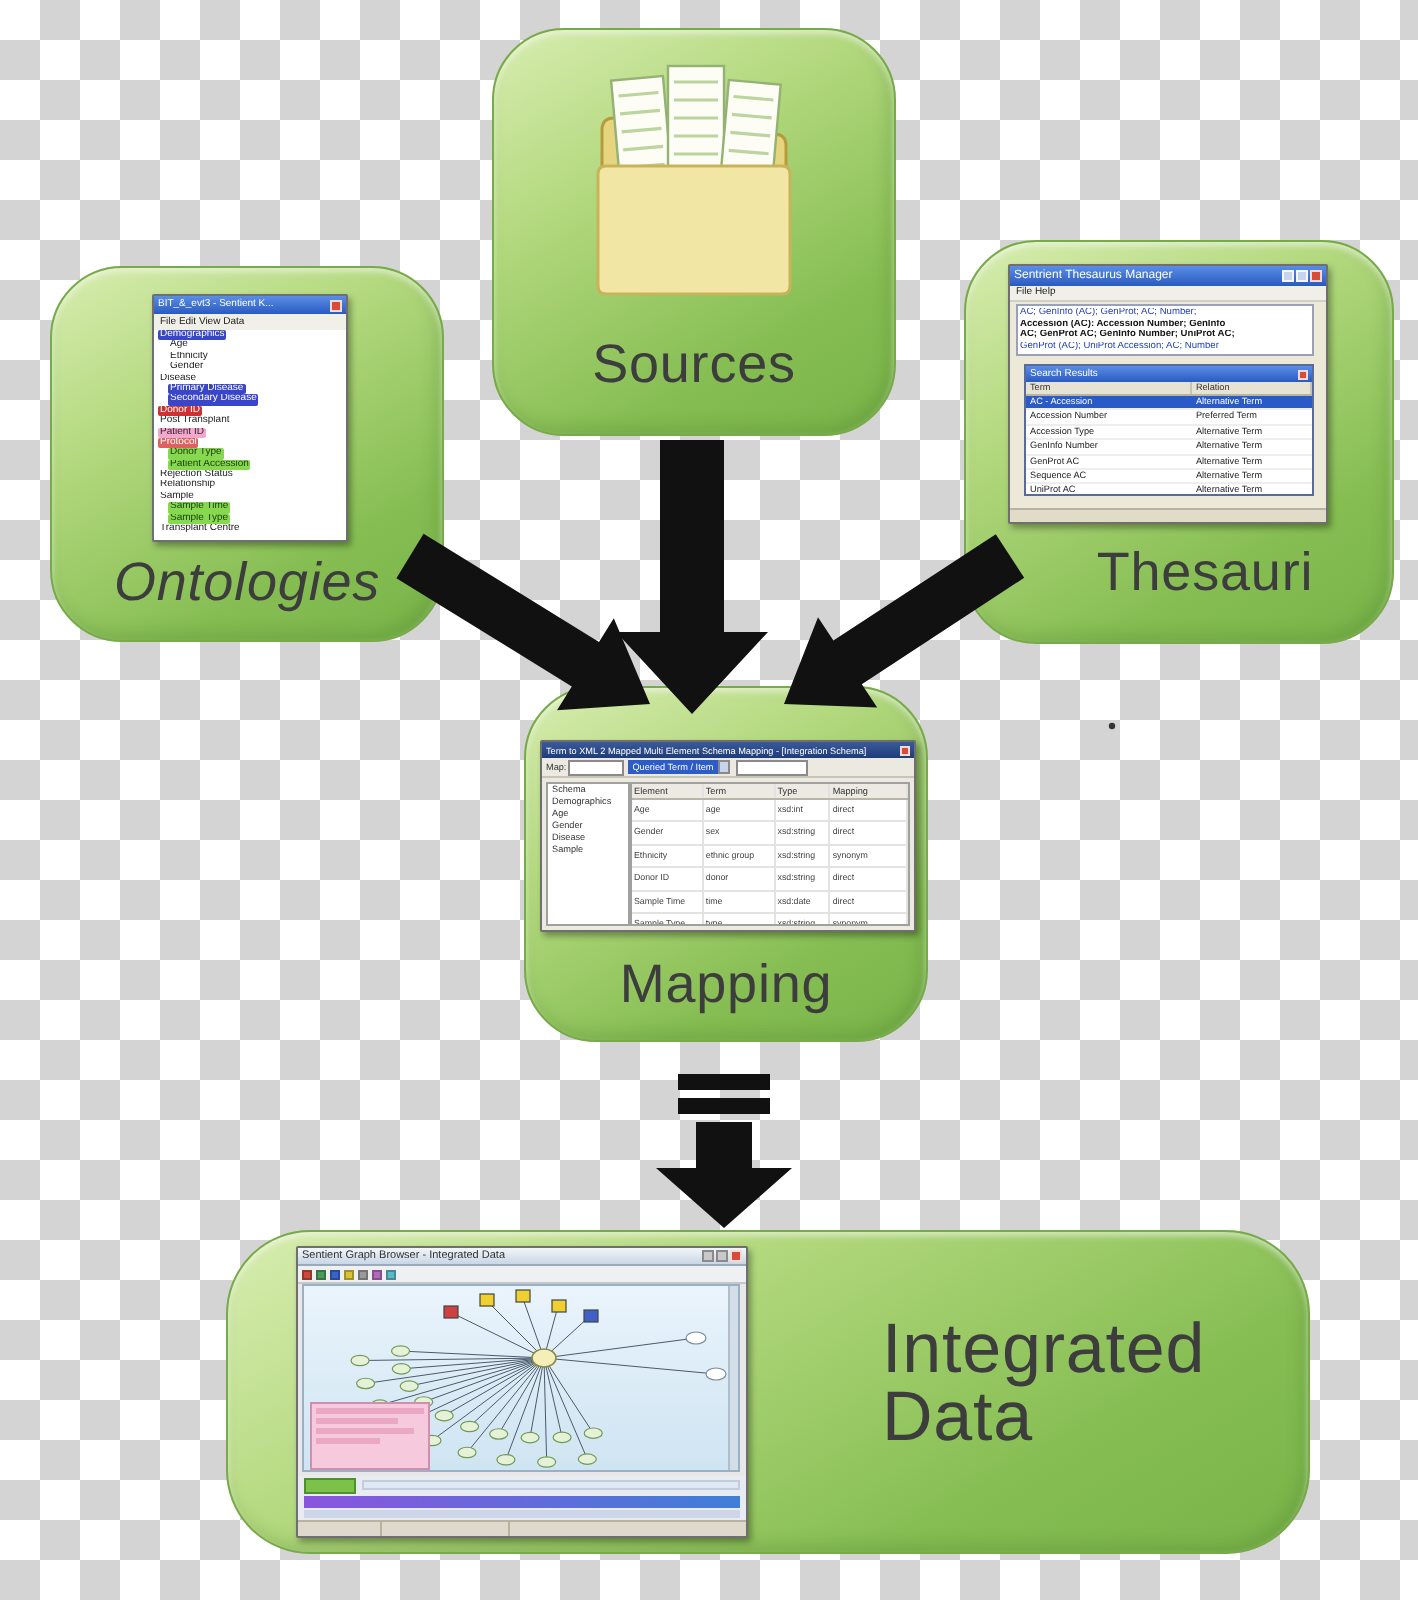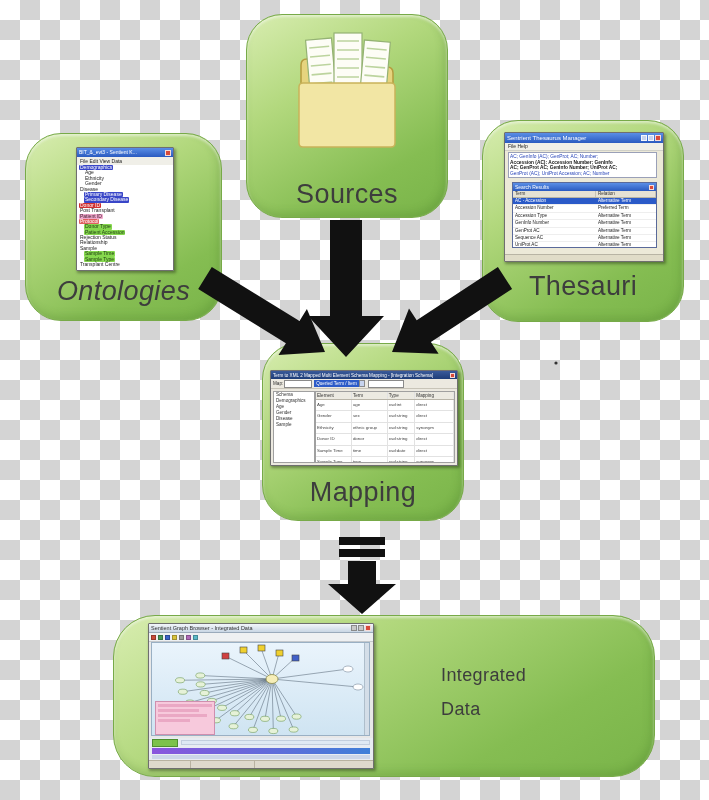--- a/index.html
+++ b/index.html
@@ -14,21 +14,21 @@
     background-position:0 0,20px 20px;
   }
   .arrows{position:absolute;left:0;top:0;z-index:3;}
   .gbox{
     position:absolute;border-radius:36px;z-index:2;
     background:linear-gradient(150deg,#d8edb0 0%,#b2d87d 35%,#85bd52 75%,#79b449 100%);
     border:1px solid #77aa48;
     box-shadow:inset 0 2px 3px rgba(255,255,255,.55), inset -3px -4px 8px rgba(60,110,30,.22);
   }
   .glabel{position:absolute;width:100%;text-align:center;font-size:27px;color:#3d3d3d;letter-spacing:.4px;}
-  .glabel2{position:absolute;font-size:18px;color:#3d3d3d;line-height:34px;letter-spacing:.4px;text-align:left;}
+  .glabel2{position:absolute;font-size:35px;color:#3d3d3d;line-height:34px;letter-spacing:.4px;text-align:left;}
 
   
   .win{position:absolute;background:#fff;border:1px solid #6f6f6f;box-shadow:1.5px 2px 3px rgba(0,0,0,.35);overflow:hidden;border-radius:1px;}
   .tbar{height:10px;background:linear-gradient(#5a8ee6,#2a5ac0);display:flex;align-items:center;padding:0 2px;box-sizing:border-box;}
   .tbar.small{height:9px;}
   .tbar .ttxt{color:#fff;font-size:6px;line-height:9px;white-space:nowrap;overflow:hidden;flex:1;}
   .wbtn{width:6px;height:6px;margin-left:1px;flex:none;border:1px solid rgba(255,255,255,.8);box-sizing:border-box;}
   .wbtn.close{background:#d84a3a;}
   .wbtn.plain{background:#c8d4ee;}
   .wbtn.gray{background:#c9c9c9;border-color:#8a8a8a;}
@@ -111,21 +111,21 @@
       <g>
         <rect x="43" y="4" width="28" height="90" fill="#fdfdf6" stroke="#94b273" stroke-width="1.2"></rect>
         <path d="M46 12 h22 M46 21 h22 M46 30 h22 M46 39 h22 M46 48 h22 M46 57 h22 M46 66 h22 M46 75 h22" stroke="#bcd49e" stroke-width="1.6" fill="none"></path>
       </g>
       <g transform="rotate(5 83 51)">
         <rect x="70" y="12" width="26" height="80" fill="#fdfdf6" stroke="#94b273" stroke-width="1.2"></rect>
         <path d="M73 20 h20 M73 29 h20 M73 38 h20 M73 47 h20 M73 56 h20 M73 65 h20" stroke="#bcd49e" stroke-width="1.6" fill="none"></path>
       </g>
       <path d="M8 58 q0 -4 4 -4 h88 q4 0 4 4 v56 q0 4 -4 4 h-88 q-4 0 -4 -4 z" fill="#f2e6a4" stroke="#c9b35a" stroke-width="1.5"></path>
     </svg>
-    <div class="glabel" style="top:164px;">Sources</div>
+    <div class="glabel" style="top:152px;">Sources</div>
   </div>
 
   <div class="gbox" style="left:25px;top:133px;width:195px;height:186px;">
     <div class="win" style="left:50px;top:13px;width:96px;height:122px;">
       <div class="tbar small">
         <span class="ttxt" style="font-size:5px;">BIT_&amp;_evt3 - Sentient K...</span>
         <span class="wbtn close"></span>
       </div>
       <div class="mbar" style="font-size:5px;">File  Edit  View  Data</div>
       <div class="onto-body" id="onto-tree">
@@ -146,21 +146,21 @@
           <div class="trow"><span class="tlabel" style="margin-left: 2px;">Relationship</span></div>
           <div class="trow"><span class="tlabel" style="margin-left: 2px;">Sample</span></div>
           <div class="trow"><span class="tlabel" style="margin-left: 7px; background: rgb(134, 216, 78); color: rgb(28, 58, 16);">Sample Time</span></div>
           <div class="trow"><span class="tlabel" style="margin-left: 7px; background: rgb(134, 216, 78); color: rgb(28, 58, 16);">Sample Type</span></div>
           <div class="trow"><span class="tlabel" style="margin-left: 2px;">Transplant Centre</span></div>
         </div>
     </div>
     <div class="glabel" style="top:142px;font-style:italic;">Ontologies</div>
   </div>
 
-  <div class="gbox" style="left:482px;top:120px;width:200px;height:200px;">
+  <div class="gbox" style="left:482px;top:120px;width:200px;height:200px;padding-left:13px;">
     <div class="win thes-bg" style="left:21px;top:11px;width:158px;height:128px;">
       <div class="tbar">
         <span class="ttxt">Sentrient Thesaurus Manager</span>
         <span class="wbtn plain"></span>
         <span class="wbtn plain"></span>
         <span class="wbtn close"></span>
       </div>
       <div class="mbar" style="height:7px;line-height:7px;font-size:5px;">File   Help</div>
       <div class="pbox" id="thes-preview">
           <div class="pline" style="color: rgb(39, 67, 184);">AC; GenInfo (AC); GenProt; AC; Number;</div>

